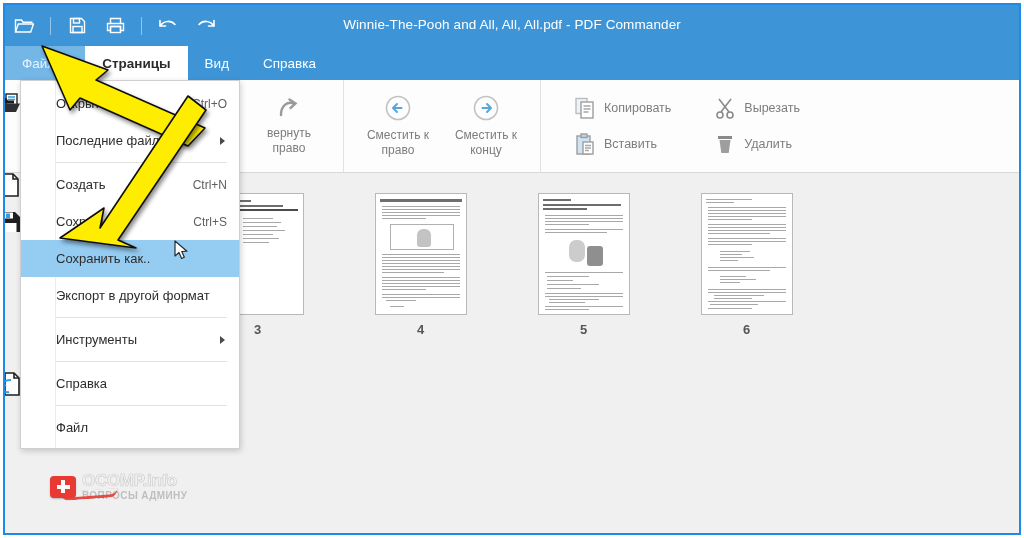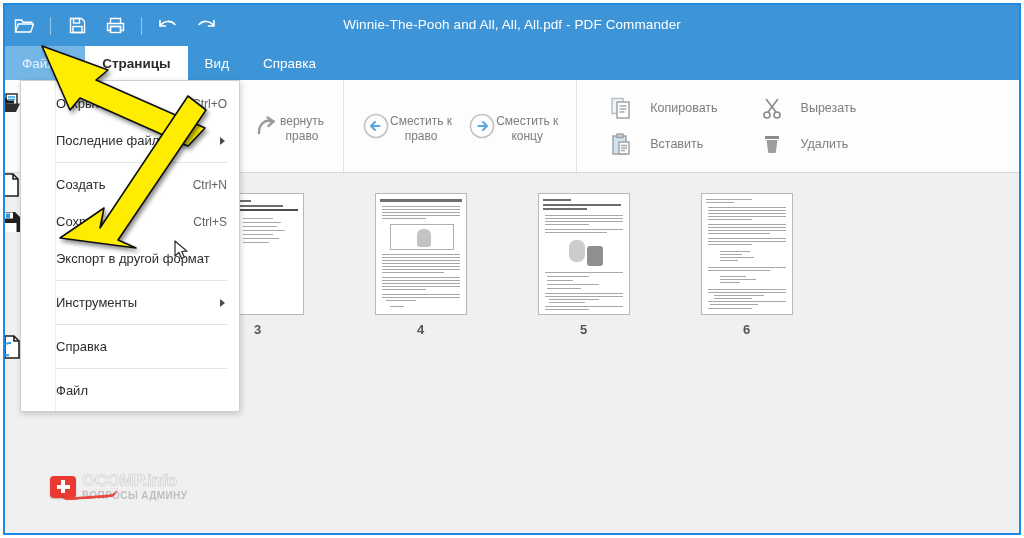--- a/index.html
+++ b/index.html
@@ -90,36 +90,36 @@
     display: flex; align-items: stretch;
   }
   .rgroup {
     display: flex; align-items: center;
     padding: 0 10px;
     border-right: 1px solid #e3e3e3;
     height: 100%;
   }
   .rgroup.no-border { border-right: none; }
   .ritem {
-    display: flex; flex-direction: row;
+    display: flex; flex-direction: column;
     align-items: center; justify-content: center;
     min-width: 88px; padding: 4px 8px;
     cursor: pointer;
   }
   .ritem .rlabel {
     margin-top: 6px;
     font-size: 12px;
     color: #7d7d7d;
     text-align: center;
     line-height: 1.25;
     max-width: 86px;
   }
   .ritem-h {
     display: flex; align-items: center;
-    gap: 19px; padding: 3px 10px;
+    gap: 9px; padding: 3px 10px;
     cursor: pointer;
   }
   .ritem-h .rlabel { font-size: 12.5px; color: #7d7d7d; }
   .clip-col { display: flex; flex-direction: column; justify-content: center; gap: 8px; }
 
   
   #work-area {
     position: absolute; left: 0; top: 168px; right: 0; bottom: 0;
     background: #f0f0f0;
   }
@@ -591,20 +591,23 @@
           <path d="M1 1h15l5 5v15H1z" fill="#1f1f1f"></path>
           <rect x="5" y="1.5" width="9" height="6" fill="#ffffff"></rect>
           <rect x="7" y="2.5" width="4" height="4.5" fill="#2f9de0"></rect>
           <rect x="4.5" y="12" width="13" height="9" fill="#ffffff"></rect>
         </svg>
       </span>
       <span class="mlabel">Сохранить</span>
       <span class="mshort">Ctrl+S</span>
     </div>
 
+    <div class="mi highlight">
+      <span class="mlabel">Сохранить как..</span>
+    </div>
 
     <div class="mi">
       <span class="mlabel">Экспорт в другой формат</span>
     </div>
 
 
     <div class="msep"></div>
 
     <div class="mi">
       <span class="mlabel">Инструменты</span>

